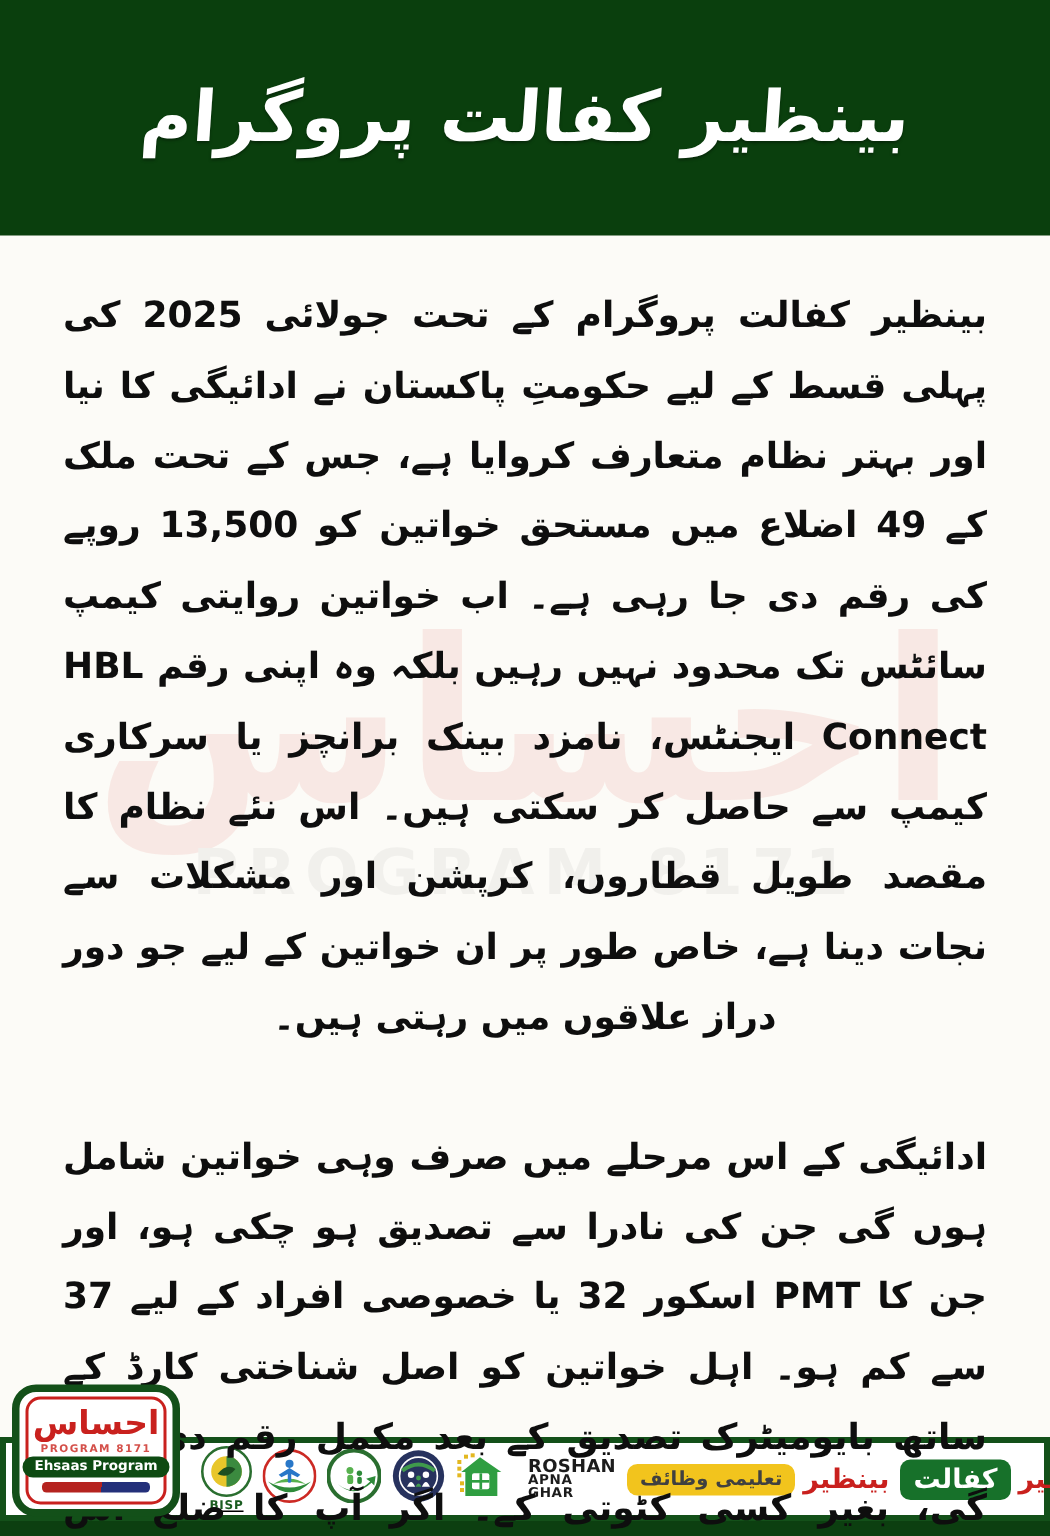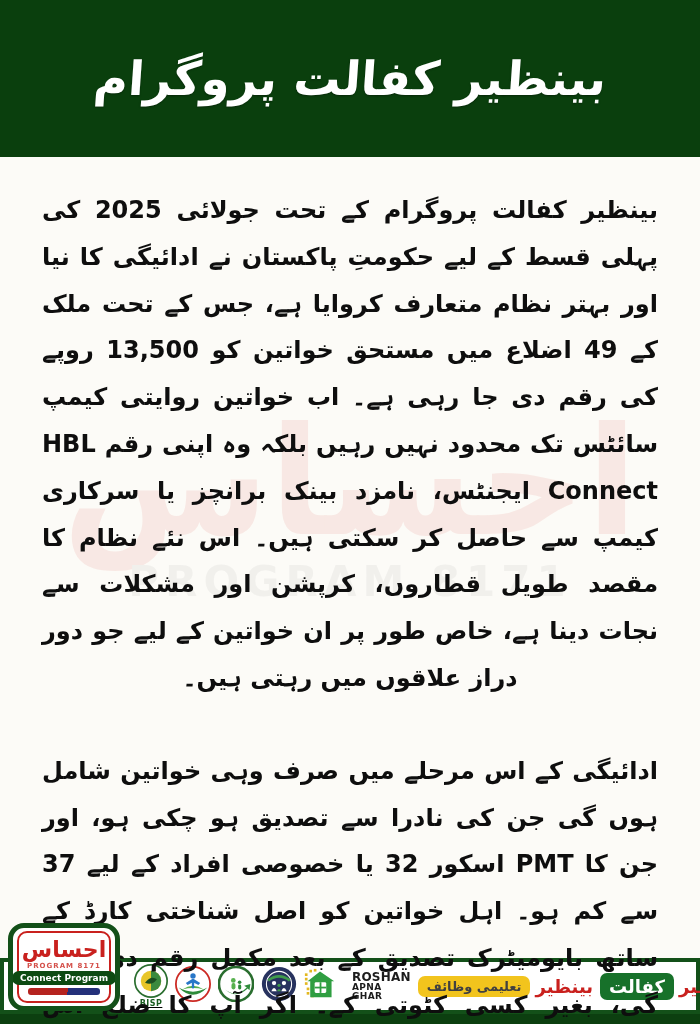--- a/index.html
+++ b/index.html
@@ -189,18 +189,18 @@
     </div>
 
   </div>
 
   <div class="footer-bottom-bar"></div>
 
   <div class="ehsaas-card">
     <div class="ehsaas-inner">
       <div class="ehsaas-urdu">احساس</div>
       <div class="ehsaas-program">PROGRAM 8171</div>
-      <div class="ehsaas-pill">Connect Program</div>
+      <div class="ehsaas-pill">Ehsaas Program</div>
       <div class="ehsaas-ribbon"></div>
     </div>
   </div>
 
 </div>
 
 </body></html>

